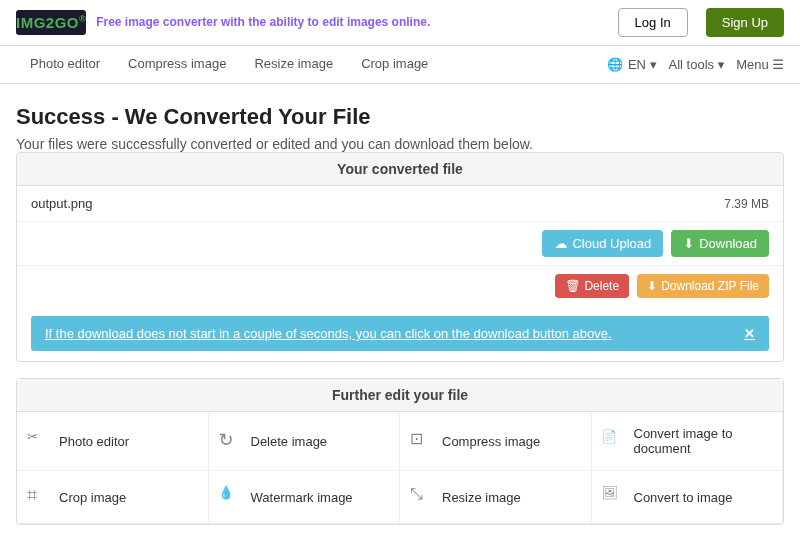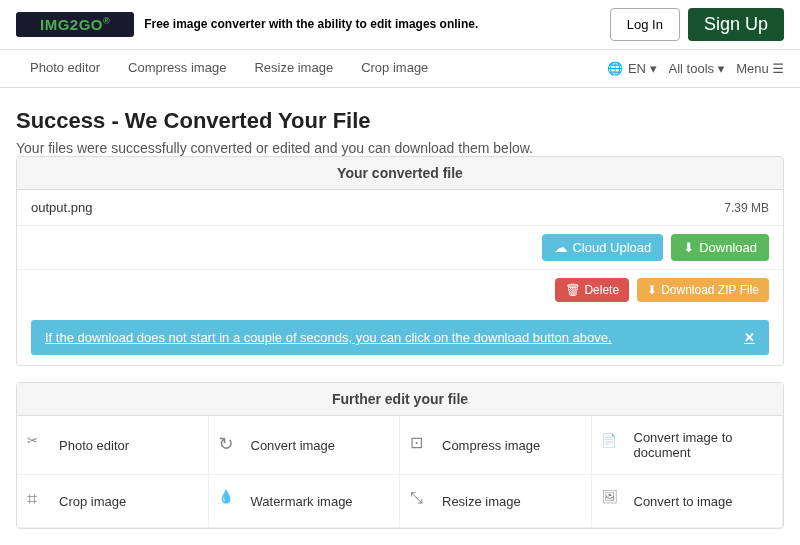--- a/index.html
+++ b/index.html
@@ -12,44 +12,44 @@
       justify-content: space-between;
       padding: 8px 16px;
       border-bottom: 1px solid #ddd;
     }
     .logo-area { display: flex; align-items: center; gap: 10px; }
     .logo-box {
       background: #1a1a2e;
       color: #fff;
       font-weight: bold;
       font-size: 15px;
-      padding: 4px 24px;
+      padding: 4px 0;
       border-radius: 3px;
       letter-spacing: 0.5px;
     }
     .logo-box span { color: #4CAF50; }
     .header-tagline { font-size: 12px; color: #555; line-height: 1.4; }
-    .header-tagline .title { font-weight: bold; color: #000000; }
-    .header-buttons { display: flex; gap: 8px; }
+    .header-tagline .title { font-weight: bold; color: #8b5cf6; }
+    .header-buttons { display: flex; gap: 18px; }
     .btn-login {
       padding: 6px 16px;
       border: 1px solid #aaa;
       background: #fff;
       border-radius: 4px;
       cursor: pointer;
       font-size: 13px;
     }
     .btn-signup {
       padding: 6px 16px;
-      background: #14532d;
-      color: #fff;
-      border: none;
-      border-radius: 4px;
-      cursor: pointer;
-      font-size: 18px;
+      background: #4d7c0f;
+      color: #fff;
+      border: none;
+      border-radius: 4px;
+      cursor: pointer;
+      font-size: 13px;
     }
 
     
     .nav {
       display: flex;
       align-items: center;
       border-bottom: 1px solid #ddd;
       padding: 0 16px;
       background: #fff;
     }
@@ -298,21 +298,21 @@
 
   <div class="edit-section section-box">
     <div class="section-header">Further edit your file</div>
     <div class="edit-grid">
       <div class="edit-item">
         <span class="edit-icon">✂</span>
         <span>Photo editor</span>
       </div>
       <div class="edit-item">
         <span class="edit-icon" style="font-size:18px;">↻</span>
-        <span>Convert image</span>
+        <span>Delete image</span>
       </div>
       <div class="edit-item">
         <span class="edit-icon" style="font-size:16px;">⊡</span>
         <span>Compress image</span>
       </div>
       <div class="edit-item">
         <span class="edit-icon">📄</span>
         <span>Convert image to document</span>
       </div>
       <div class="edit-item">

